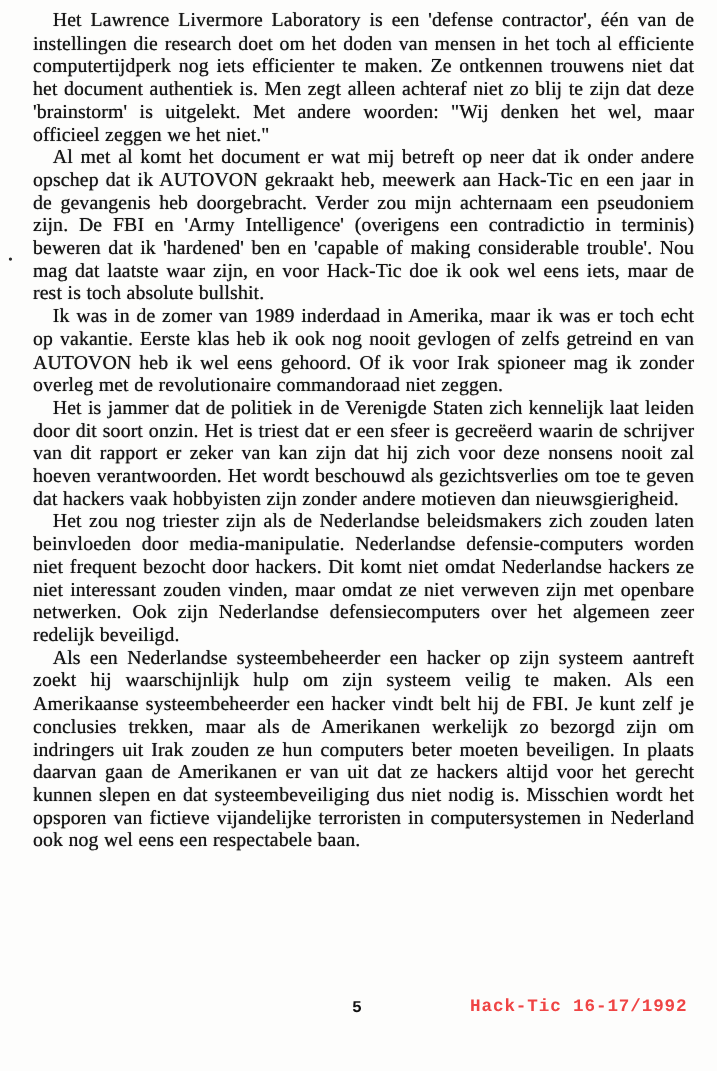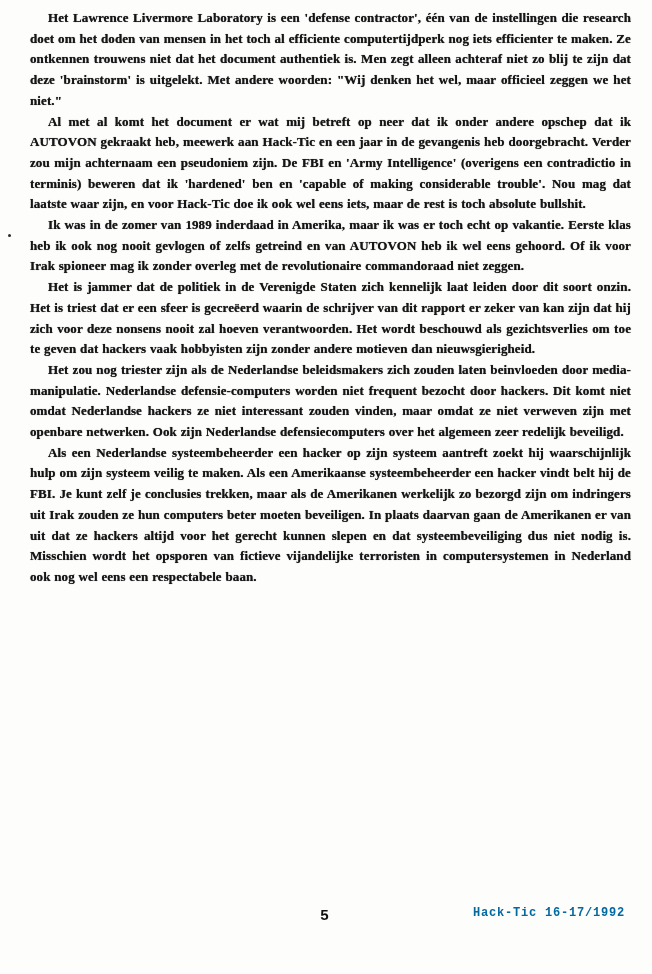--- a/index.html
+++ b/index.html
@@ -18,28 +18,27 @@
     inset: 0;
     background: #fdfdfc;
     color: #161616;
   }
   .body-text {
     position: absolute;
     top: 8px;
     left: 30px;
     width: 601px;
     font-family: "Liberation Serif", "DejaVu Serif", serif;
-    font-size: 13px;
+    font-size: 18px;
     line-height: 20.7px;
     text-align: justify;
     letter-spacing: 0.1px;
     word-spacing: 0.4px;
     
     text-shadow: 0 0 0.7px rgba(15,15,15,0.85);
-    font-weight: bold;
   }
   .para {
     margin: 0;
     text-indent: 18px;
   }
   .speck {
     position: absolute;
     left: 8px;
     top: 234px;
     width: 3px;
@@ -54,24 +53,24 @@
     font-family: "Liberation Mono", "DejaVu Sans Mono", monospace;
     font-size: 15px;
     font-weight: 600;
     color: #111111;
   }
   .footer-journal {
     position: absolute;
     top: 906px;
     right: 27px;
     font-family: "Liberation Mono", "DejaVu Sans Mono", monospace;
-    font-size: 12px;
+    font-size: 16px;
     font-weight: bold;
     letter-spacing: 0.8px;
-    color: #0369a1;
+    color: #ef4444;
   }
 </style>
 </head>
 <body>
 
 <div class="page">
 
   <div class="body-text">
     <p class="para">Het Lawrence Livermore Laboratory is een 'defense contractor', één van de instellingen die research doet om het doden van mensen in het toch al efficiente computertijdperk nog iets efficienter te maken. Ze ontkennen trouwens niet dat het document authentiek is. Men zegt alleen achteraf niet zo blij te zijn dat deze 'brainstorm' is uitgelekt. Met andere woorden: "Wij denken het wel, maar officieel zeggen we het niet."</p>
     <p class="para">Al met al komt het document er wat mij betreft op neer dat ik onder andere opschep dat ik AUTOVON gekraakt heb, meewerk aan Hack-Tic en een jaar in de gevangenis heb doorgebracht. Verder zou mijn achternaam een pseudoniem zijn. De FBI en 'Army Intelligence' (overigens een contradictio in terminis) beweren dat ik 'hardened' ben en 'capable of making considerable trouble'. Nou mag dat laatste waar zijn, en voor Hack-Tic doe ik ook wel eens iets, maar de rest is toch absolute bullshit.</p>

